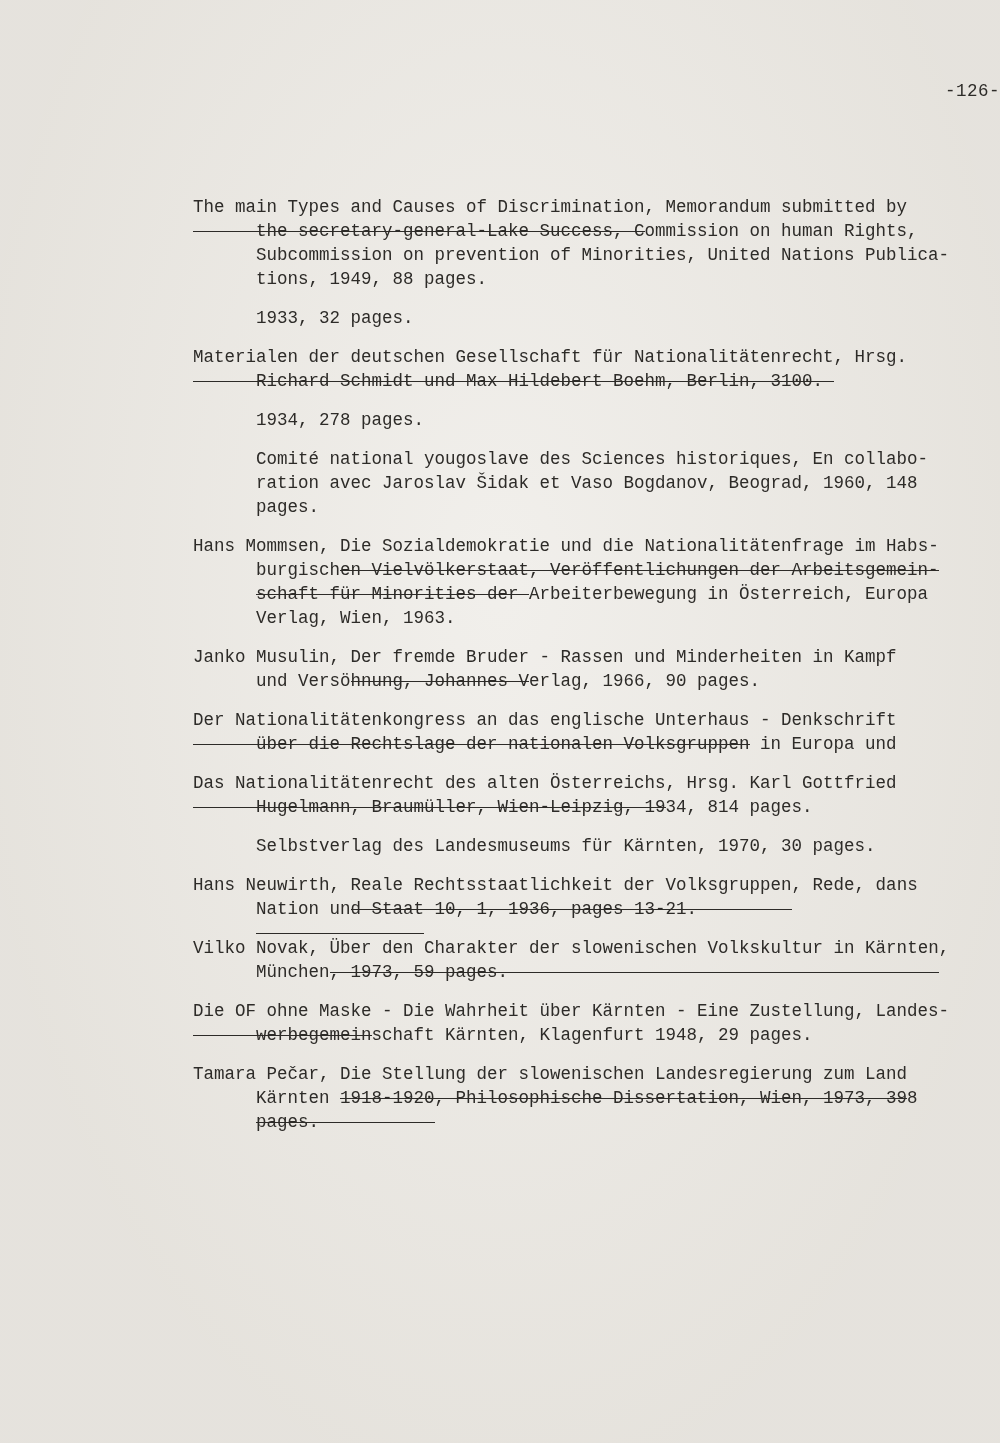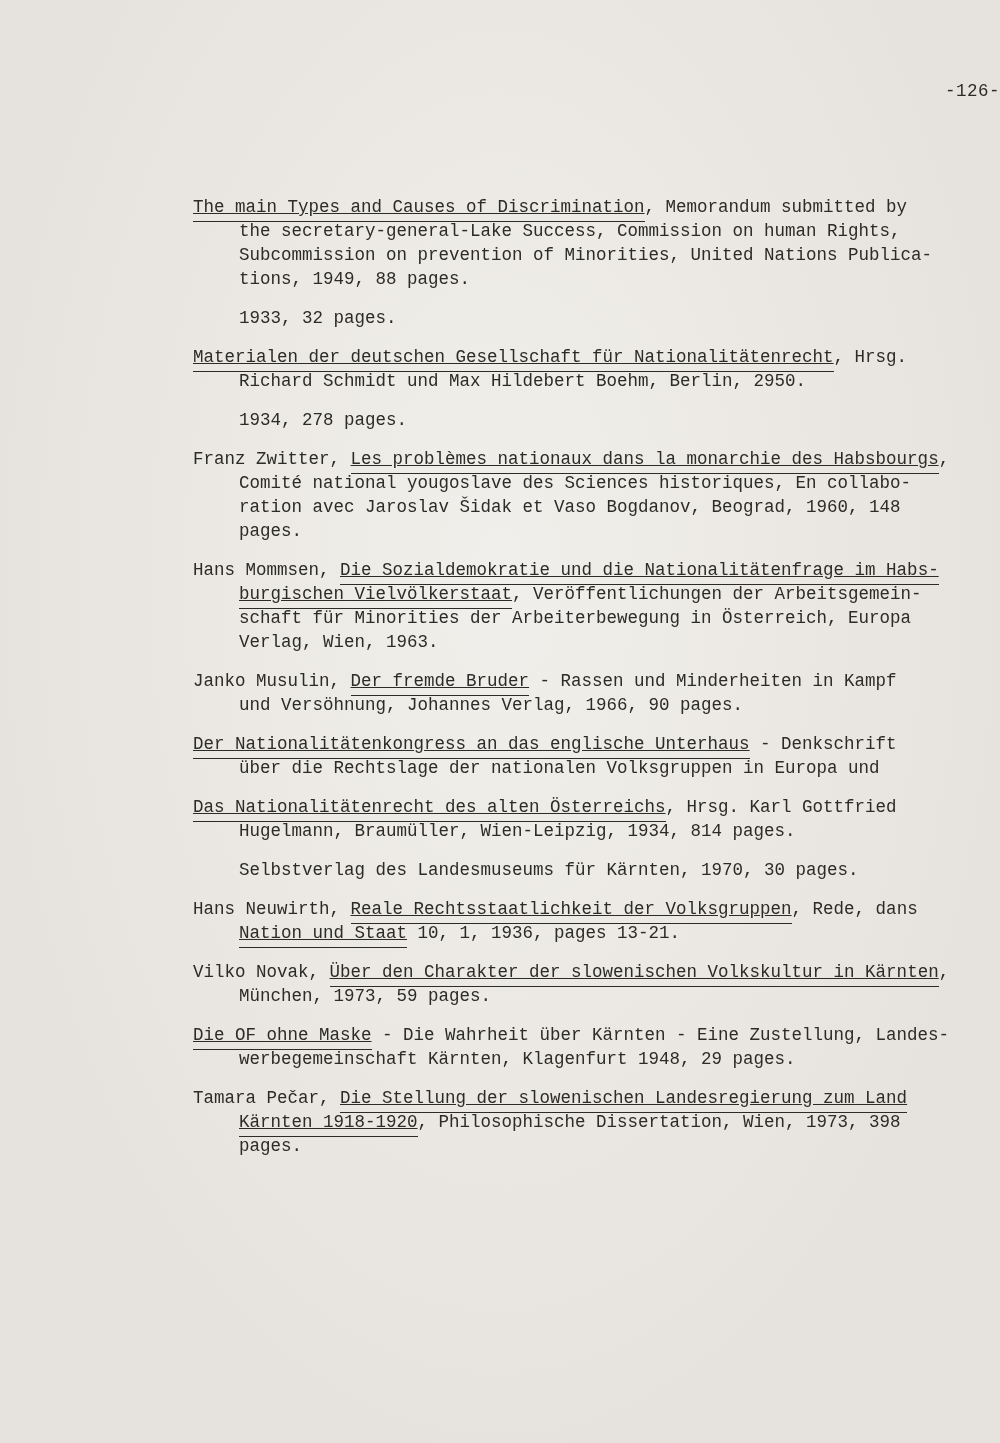--- a/index.html
+++ b/index.html
@@ -40,52 +40,50 @@
     font-size: 17.5px;
     line-height: 24px;
   }
   .entry {
     margin: 0 0 15px 0;
   }
   .line {
     white-space: pre;
   }
   .line.cont {
-    margin-left: 46px;
+    margin-left: 63px;
   }
   .u {
     border-bottom: 1.7px solid #2d2b28;
-    padding-bottom: 4px;
-    text-decoration: underline;
+    padding-bottom: 14px;
   }
 </style>
 </head>
 <body>
 
 <div class="paper">
   <div class="page-number">-126-</div>
   <div class="bibliography">
       <div class="entry">
         <div class="line"><span class="u">The main Types and Causes of Discrimination</span><span>, Memorandum submitted by</span></div>
         <div class="line cont"><span>the secretary-general-Lake Success, Commission on human Rights,</span></div>
         <div class="line cont"><span>Subcommission on prevention of Minorities, United Nations Publica-</span></div>
         <div class="line cont"><span>tions, 1949, 88 pages.</span></div>
       </div>
       <div class="entry">
         <div class="line cont"><span>1933, 32 pages.</span></div>
       </div>
       <div class="entry">
         <div class="line"><span class="u">Materialen der deutschen Gesellschaft für Nationalitätenrecht</span><span>, Hrsg.</span></div>
-        <div class="line cont"><span>Richard Schmidt und Max Hildebert Boehm, Berlin, 2950.</span></div>
+        <div class="line cont"><span>Richard Schmidt und Max Hildebert Boehm, Berlin, 3100.</span></div>
       </div>
       <div class="entry">
         <div class="line cont"><span>1934, 278 pages.</span></div>
       </div>
       <div class="entry">
-        <div class="line"><span>Franz Zwitter, </span><span class="u">Les problèmes nationaux dans la monarchie des Habsbourgs</span><span>,</span></div>
         <div class="line cont"><span>Comité national yougoslave des Sciences historiques, En collabo-</span></div>
         <div class="line cont"><span>ration avec Jaroslav Šidak et Vaso Bogdanov, Beograd, 1960, 148</span></div>
         <div class="line cont"><span>pages.</span></div>
       </div>
       <div class="entry">
         <div class="line"><span>Hans Mommsen, </span><span class="u">Die Sozialdemokratie und die Nationalitätenfrage im Habs-</span></div>
         <div class="line cont"><span class="u">burgischen Vielvölkerstaat</span><span>, Veröffentlichungen der Arbeitsgemein-</span></div>
         <div class="line cont"><span>schaft für Minorities der Arbeiterbewegung in Österreich, Europa</span></div>
         <div class="line cont"><span>Verlag, Wien, 1963.</span></div>
       </div>

